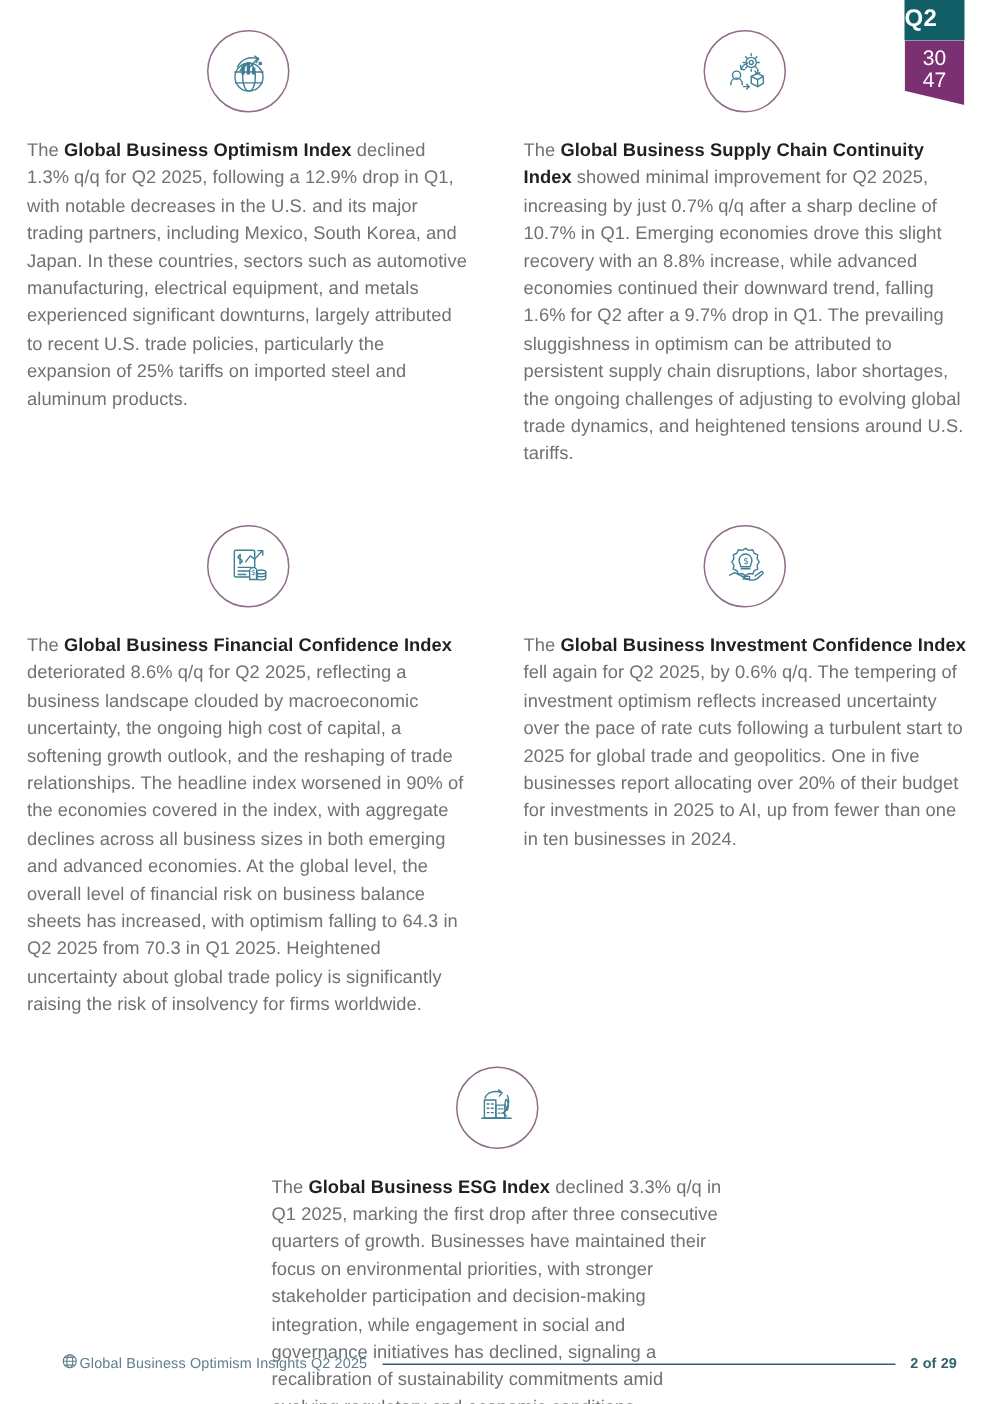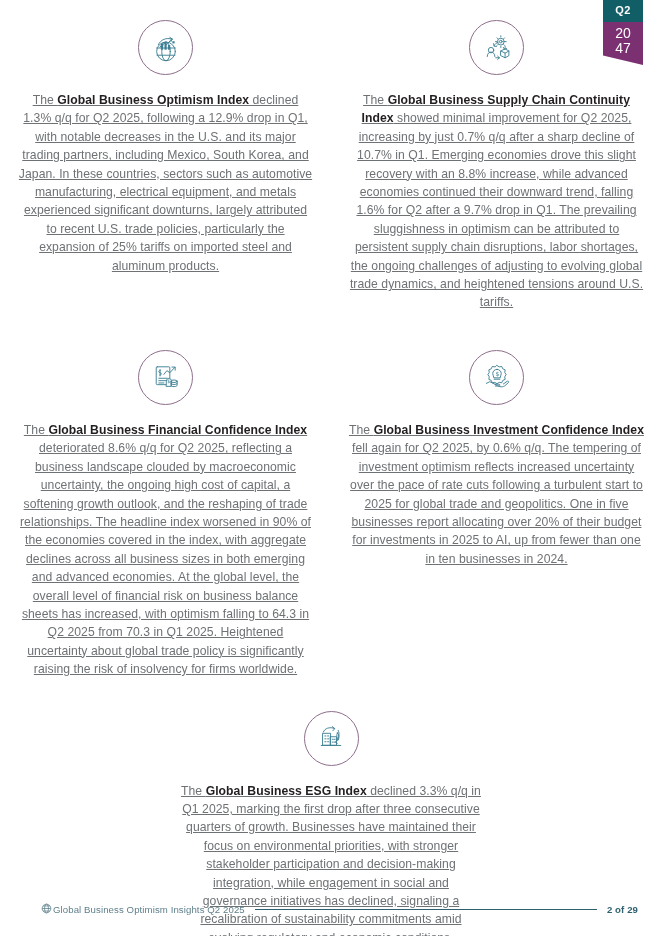--- a/index.html
+++ b/index.html
@@ -17,22 +17,21 @@
   .quarter-badge {
     position: absolute;
     top: 0;
     right: 19px;
     width: 40px;
     z-index: 10;
   }
   .badge-top {
     background: #115E67;
     color: #ffffff;
-    text-align: center;
-    font-size: 11px;
+    font-size: 16px;
     font-weight: bold;
     letter-spacing: .3px;
     padding: 5px 0 6px 0;
     line-height: 1;
   }
   .badge-bottom {
     background: #7B3072;
     color: #ffffff;
     text-align: center;
     font-size: 14px;
@@ -80,26 +79,24 @@
     display: flex;
     align-items: center;
     justify-content: center;
     margin: 0 auto 16px auto;
     background: #ffffff;
   }
   .icon-circle svg { display: block; }
 
   
   .blurb {
-    text-align: center;
     font-size: 12.2px;
     line-height: 18.4px;
     color: #6E7275;
     letter-spacing: .05px;
-    text-decoration: underline;
   }
   .blurb b {
     color: #231F20;
     font-weight: bold;
   }
   .spacer-row { width: 100%; height: 0; }
 
   
   .footer {
     position: absolute;
@@ -128,21 +125,21 @@
     font-size: 9.6px;
     letter-spacing: .1px;
   }
 </style>
 </head>
 <body>
 
 <div class="quarter-badge">
   <div class="badge-top">Q2</div>
   <div class="badge-bottom">
-    <span>20</span>
+    <span>30</span>
     <span>47</span>
   </div>
 </div>
 
 <div class="page">
   <div class="grid">
 
     <div class="card">
       <div class="card-inner">
         <div class="icon-circle">

